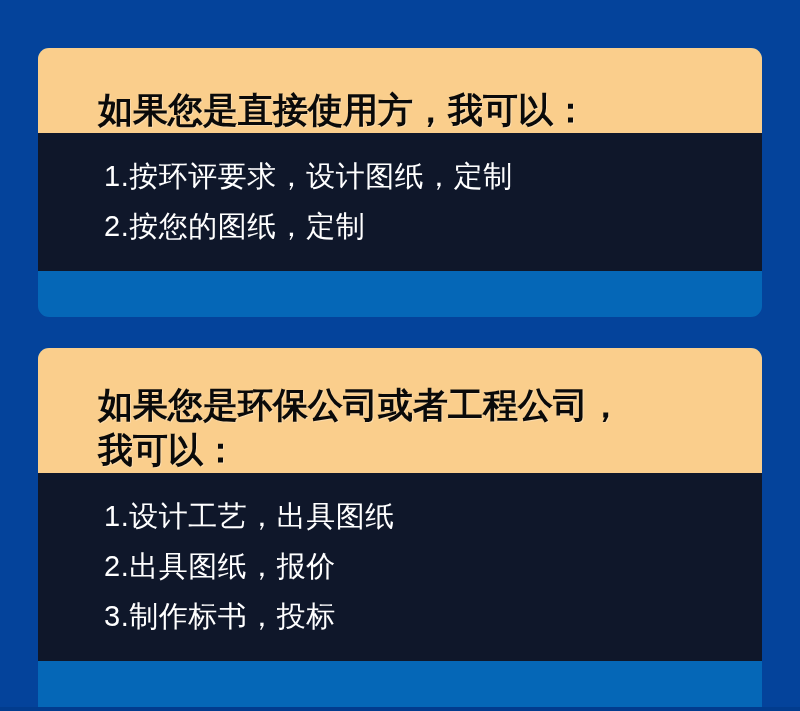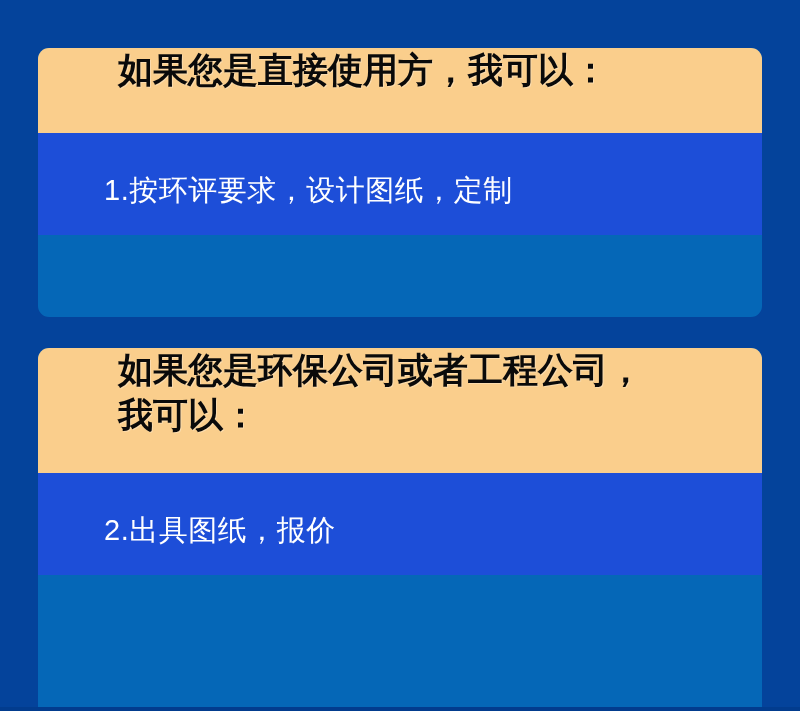--- a/index.html
+++ b/index.html
@@ -43,44 +43,44 @@
     overflow: hidden;
     background: #0567B7;
   }
 
   #card-1 { top: 48px;  height: 269px; }
   #card-2 { top: 348px; height: 383px; }
 
   .card-header {
     background: #FACE8C;
     box-sizing: border-box;
-    padding: 0 22px 0 80px;
+    padding: 0 22px 0 60px;
     display: flex;
-    align-items: flex-start;
+    align-items: flex-end;
   }
 
   #card-1 .card-header { height: 85px; }
   #card-2 .card-header { height: 125px; }
 
   .card-header-text {
     font-family: "DejaVu Serif", "Liberation Serif", serif;
     font-weight: bold;
     font-size: 35px;
     line-height: 1.28;
     color: #0A0A0A;
     letter-spacing: 0px;
     margin: 0;
     white-space: pre-line;
     text-shadow: 1px 1px 0 rgba(255,255,255,0.28);
   }
 
   .card-body {
     box-sizing: border-box;
-    padding: 32px 22px 20px 66px;
-    background: #1d4ed8;
+    padding: 18px 22px 20px 66px;
+    background: #0f172a;
   }
 
   .card-list {
     list-style: none;
     margin: 0;
     padding: 0;
   }
 
   .card-list li {
     color: #FFFFFF;
@@ -105,30 +105,33 @@
 
 <div id="page">
 
   <section class="card" id="card-1">
     <div class="card-header">
       <h2 class="card-header-text">如果您是直接使用方，我可以：</h2>
     </div>
     <div class="card-body">
       <ul class="card-list">
         <li><span class="li-num">1.</span><span class="li-text">按环评要求，设计图纸，定制</span></li>
+        <li><span class="li-num">2.</span><span class="li-text">按您的图纸，定制</span></li>
       </ul>
     </div>
   </section>
 
   <section class="card" id="card-2">
     <div class="card-header">
       <h2 class="card-header-text">如果您是环保公司或者工程公司，
 我可以：</h2>
     </div>
     <div class="card-body">
       <ul class="card-list">
+        <li><span class="li-num">1.</span><span class="li-text">设计工艺，出具图纸</span></li>
         <li><span class="li-num">2.</span><span class="li-text">出具图纸，报价</span></li>
+        <li><span class="li-num">3.</span><span class="li-text">制作标书，投标</span></li>
       </ul>
     </div>
   </section>
 
   <div class="bottom-band"></div>
 </div>
 
 </body></html>

